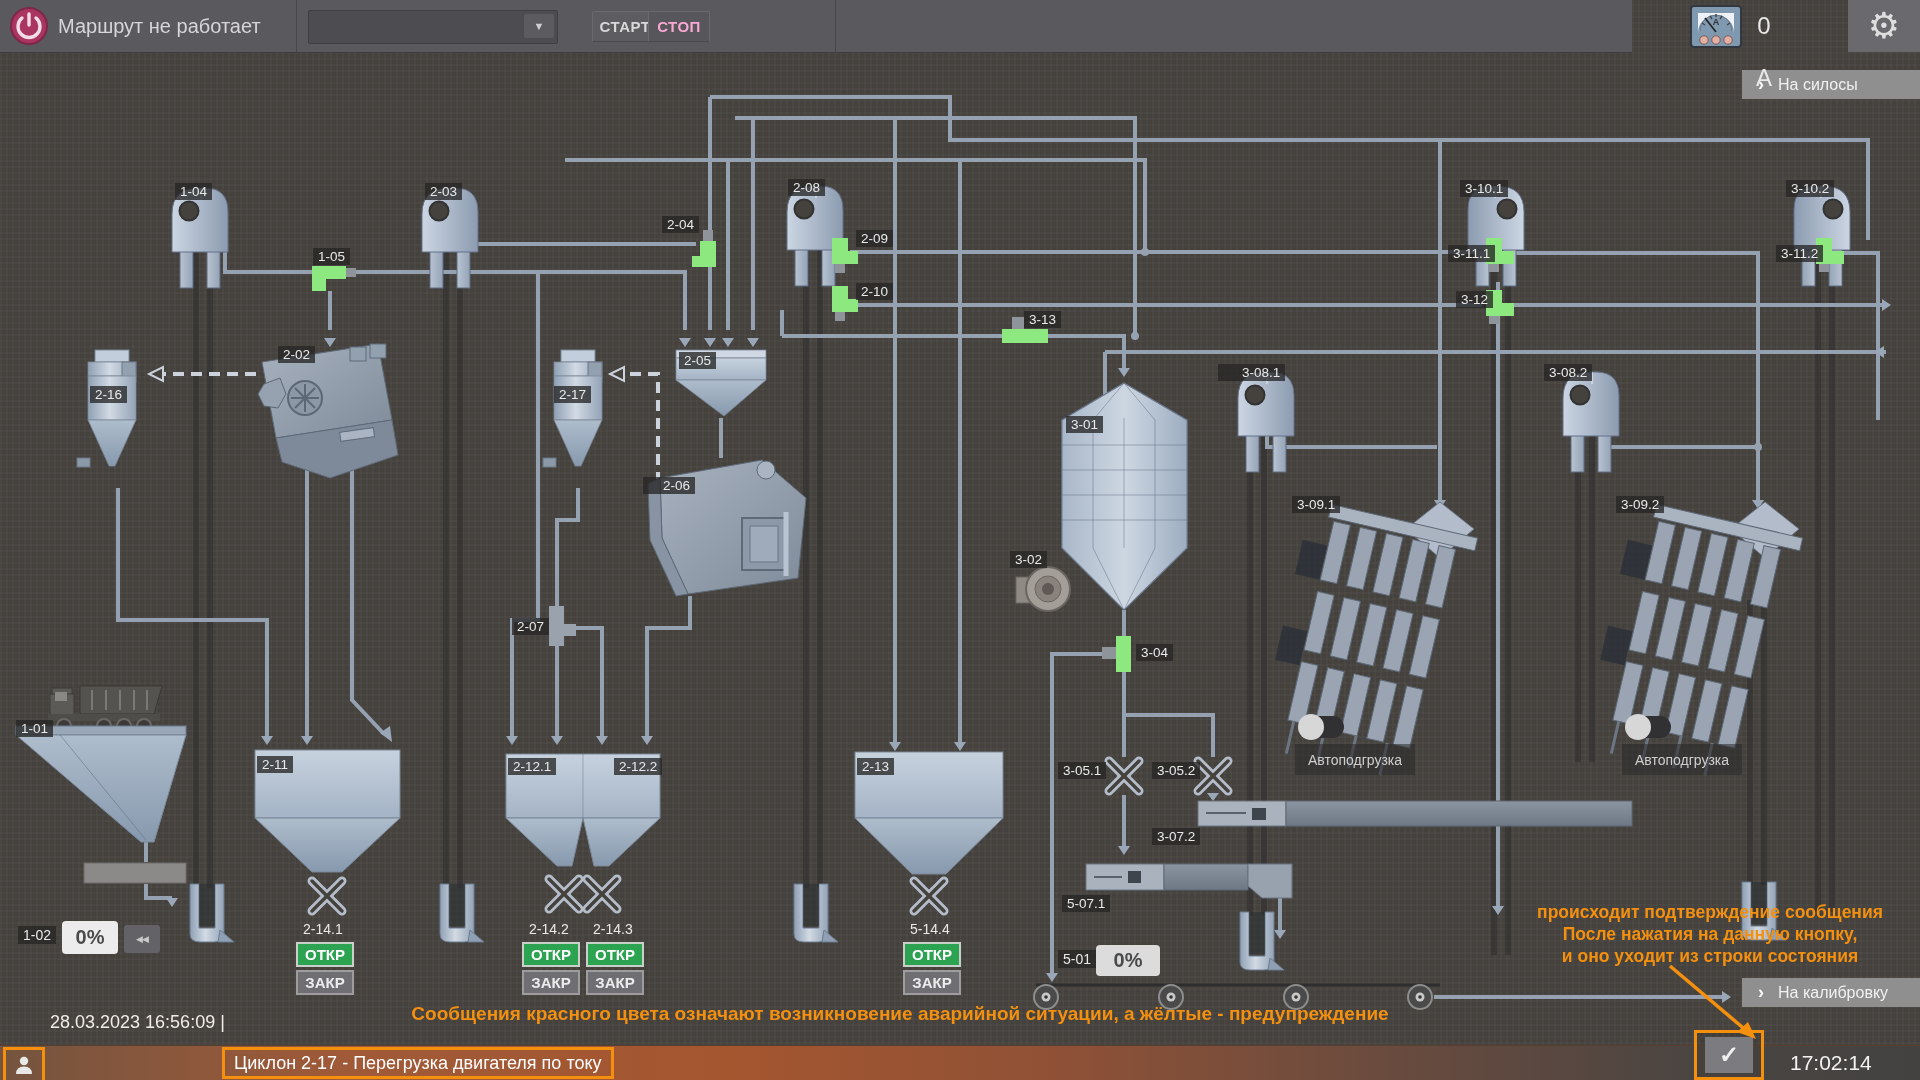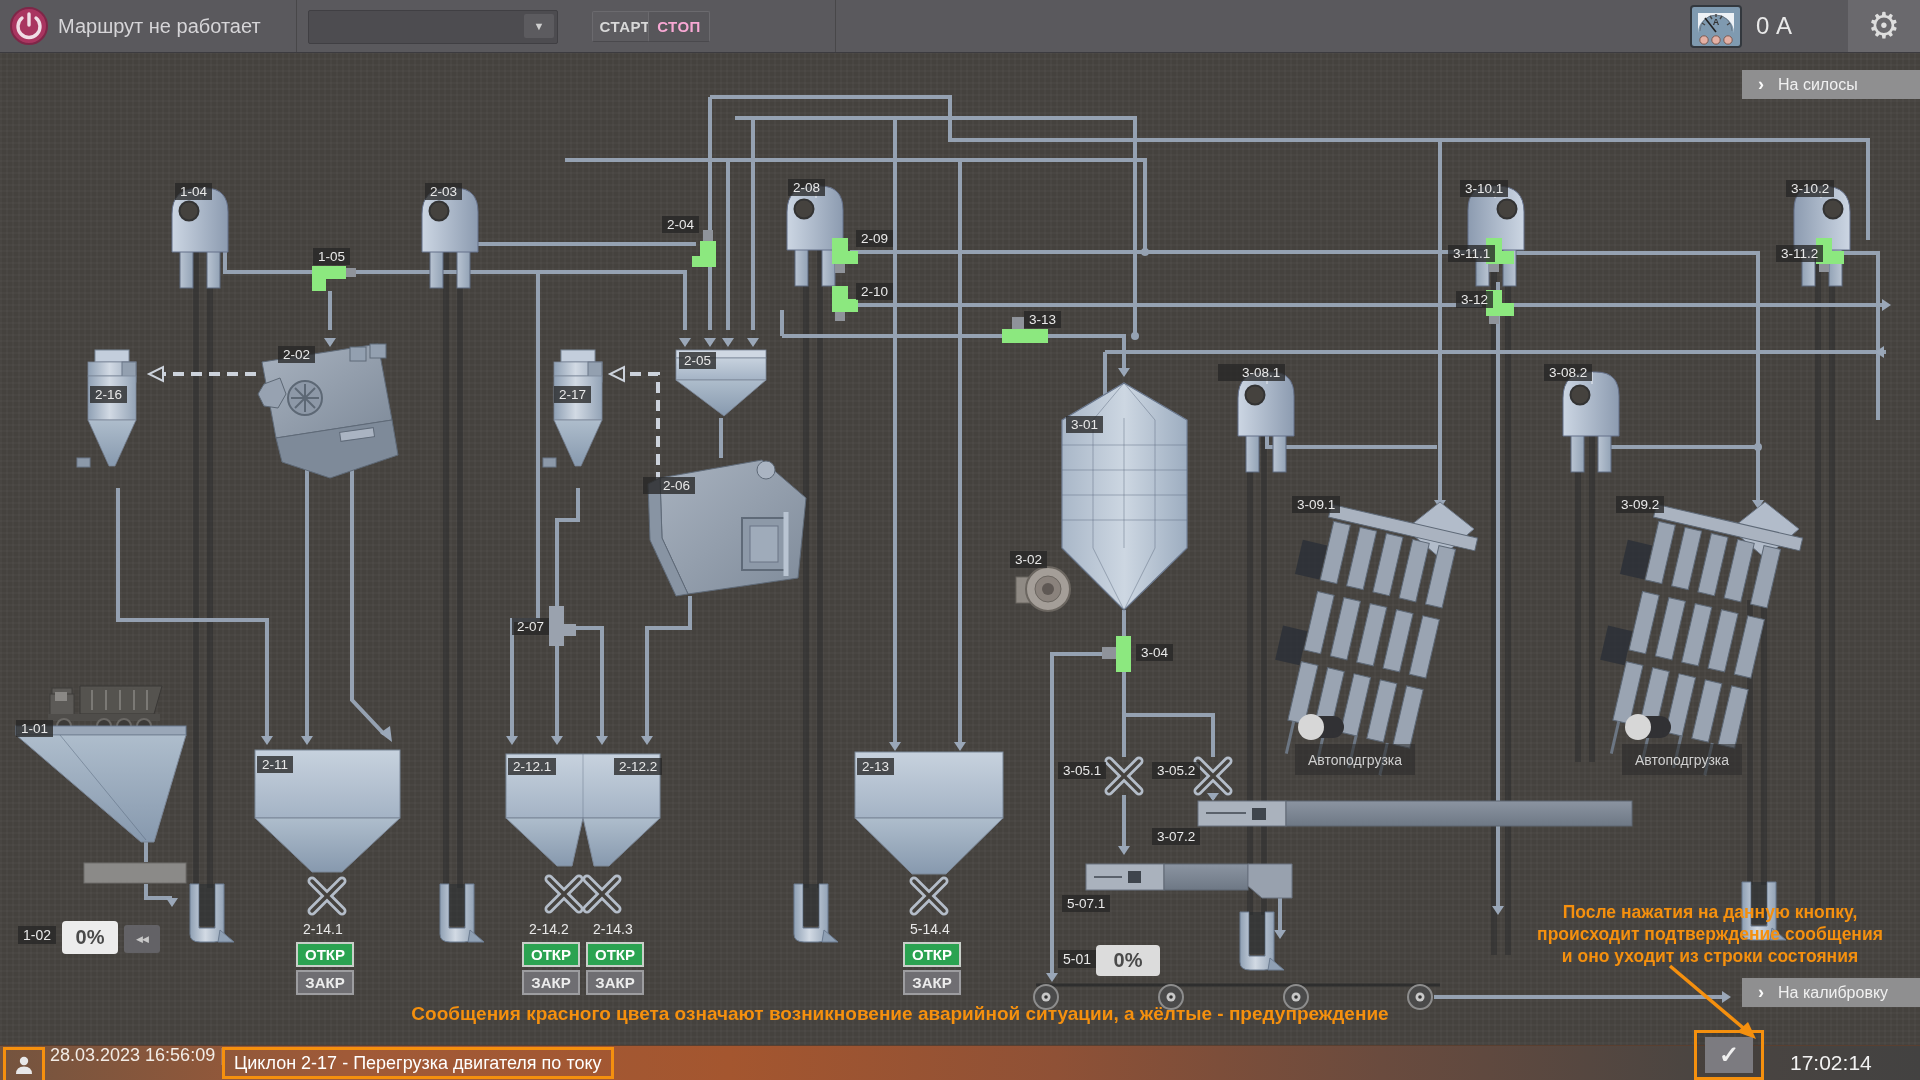--- a/index.html
+++ b/index.html
@@ -4,21 +4,21 @@
 <style>
   html,body{margin:0;padding:0;background:#222;}
   #stage{position:relative;width:1920px;height:1080px;overflow:hidden;
     font-family:"Liberation Sans",sans-serif;
     background-color:#45423e;
     background-image:
       repeating-linear-gradient(0deg, rgba(255,255,255,.022) 0 2px, transparent 2px 6px),
       repeating-linear-gradient(90deg, rgba(255,255,255,.022) 0 2px, transparent 2px 6px);}
   .abs{position:absolute;}
   
-  #topbar{left:0;top:0;width:1920px;height:52px;background:#5a595d;border-bottom:1px solid #3c3b3f;z-index:30;}
+  #topbar{left:0;top:0;width:1632px;height:52px;background:#5a595d;border-bottom:1px solid #3c3b3f;z-index:30;}
   .tdiv{position:absolute;top:0;width:1px;height:52px;background:#484749;}
   #powericon{left:10px;top:7px;width:38px;height:38px;}
   #routestatus{left:58px;top:0;height:52px;line-height:52px;font-size:20px;color:#d6d5d8;}
   #routeselect{left:308px;top:10px;width:248px;height:32px;background:#4d4c50;border:1px solid #403f43;border-radius:2px;cursor:pointer;}
   #routecaret{position:absolute;right:3px;top:3px;width:30px;height:24px;background:#5c5b5f;border-radius:2px;color:#cfcfcf;font-size:11px;text-align:center;line-height:24px;}
   .topbtn{top:11px;height:31px;border-radius:2px;font-size:15px;font-weight:bold;letter-spacing:.5px;
     display:flex;align-items:center;justify-content:center;border:1px solid #6b6a6e;border-bottom-color:#4a494d;cursor:pointer;}
   #ammeter{left:1690px;top:5px;width:52px;height:43px;}
   #ampvalue{left:1756px;top:0;height:52px;line-height:52px;font-size:24px;color:#e9e9e9;text-align:center;}
   #gearpanel{left:1848px;top:0;width:72px;height:52px;background:#6a696d;display:flex;align-items:center;justify-content:center;cursor:pointer;}
@@ -37,21 +37,21 @@
   
   .toggle{width:44px;height:22px;border-radius:11px;background:#313134;z-index:12;cursor:pointer;}
   .knob{position:absolute;left:-2px;top:-2px;width:26px;height:26px;border-radius:13px;background:#d7d7d7;}
   .tglabel{width:120px;height:31px;background:rgba(42,42,42,.55);color:#cfcfcf;font-size:14px;display:flex;align-items:center;justify-content:center;z-index:12;}
   
   .hint{color:#f5900e;font-weight:bold;text-align:center;z-index:20;}
   
   #statusbar{left:0;top:1045px;width:1920px;height:35px;z-index:35;border-top:1px solid #593f30;
     background:linear-gradient(90deg,#74543f 0%,#a05a38 18%,#a4562f 38%,#8f5136 55%,#6a4b3e 72%,#4b4541 88%,#434241 100%);}
   #userbox{left:3px;top:1047px;width:36px;height:30px;border:3px solid #f5900e;display:flex;align-items:center;justify-content:center;z-index:40;cursor:pointer;}
-  #dtext{left:50px;top:1005px;height:20px;line-height:35px;font-size:18px;color:#f2ece6;z-index:40;margin-top:33px;}
+  #dtext{left:50px;top:1005px;height:20px;line-height:35px;font-size:18px;color:#f2ece6;z-index:40;}
   #msgbox{left:222px;top:1047px;height:26px;border:3px solid #f5900e;display:flex;align-items:center;padding:0 9px;font-size:18px;color:#fff;z-index:40;}
   #ackbox{left:1694px;top:1030px;width:64px;height:44px;border:3px solid #f5900e;display:flex;align-items:center;justify-content:center;z-index:40;background:rgba(0,0,0,.05);}
   #ackbtn{width:48px;height:36px;background:#7c7b80;display:flex;align-items:center;justify-content:center;color:#f0f0f0;font-size:24px;font-weight:bold;cursor:pointer;}
   #clock{left:1790px;top:1045px;height:35px;line-height:35px;font-size:21px;color:#f2f2f2;z-index:40;}
   svg{display:block;}
   #diagram{left:0;top:0;z-index:5;}
   #overlayarrow{left:0;top:0;z-index:50;pointer-events:none;}
 </style>
 </head>
 <body>
@@ -586,22 +586,22 @@
       <div class="knob"></div>
     </div>
   <div class="tglabel abs" style="left:1295px;top:744px;">Автоподгрузка</div>
   <div class="toggle abs" style="left:1627px;top:716px;">
       <div class="knob"></div>
     </div>
   <div class="tglabel abs" style="left:1622px;top:744px;">Автоподгрузка</div>
 
   <div class="hint abs" style="left:310px;top:1003px;width:1180px;font-size:19px;">Сообщения красного цвета означают возникновение аварийной ситуации, а жёлтые - предупреждение</div>
   <div class="hint abs" style="left:1508px;top:901px;width:404px;font-size:17.5px;line-height:22px;">
-    <div>После нажатия на  данную кнопку,</div>
-      <div>происходит подтверждение сообщения</div>
+    <div>происходит подтверждение сообщения</div>
+      <div>После нажатия на  данную кнопку,</div>
       <div>и оно уходит из строки состояния</div>
   </div>
   <svg id="overlayarrow" class="abs" width="1920" height="1080">
     <line x1="1670" y1="966" x2="1748" y2="1032" stroke="#f5900e" stroke-width="3.5"></line>
     <polygon points="1756,1039 1737,1032 1748,1022" fill="#f5900e"></polygon>
   </svg>
 
   <div id="statusbar" class="abs"></div>
   <div id="userbox" class="abs">
     <svg width="20" height="20" viewBox="0 0 20 20">

